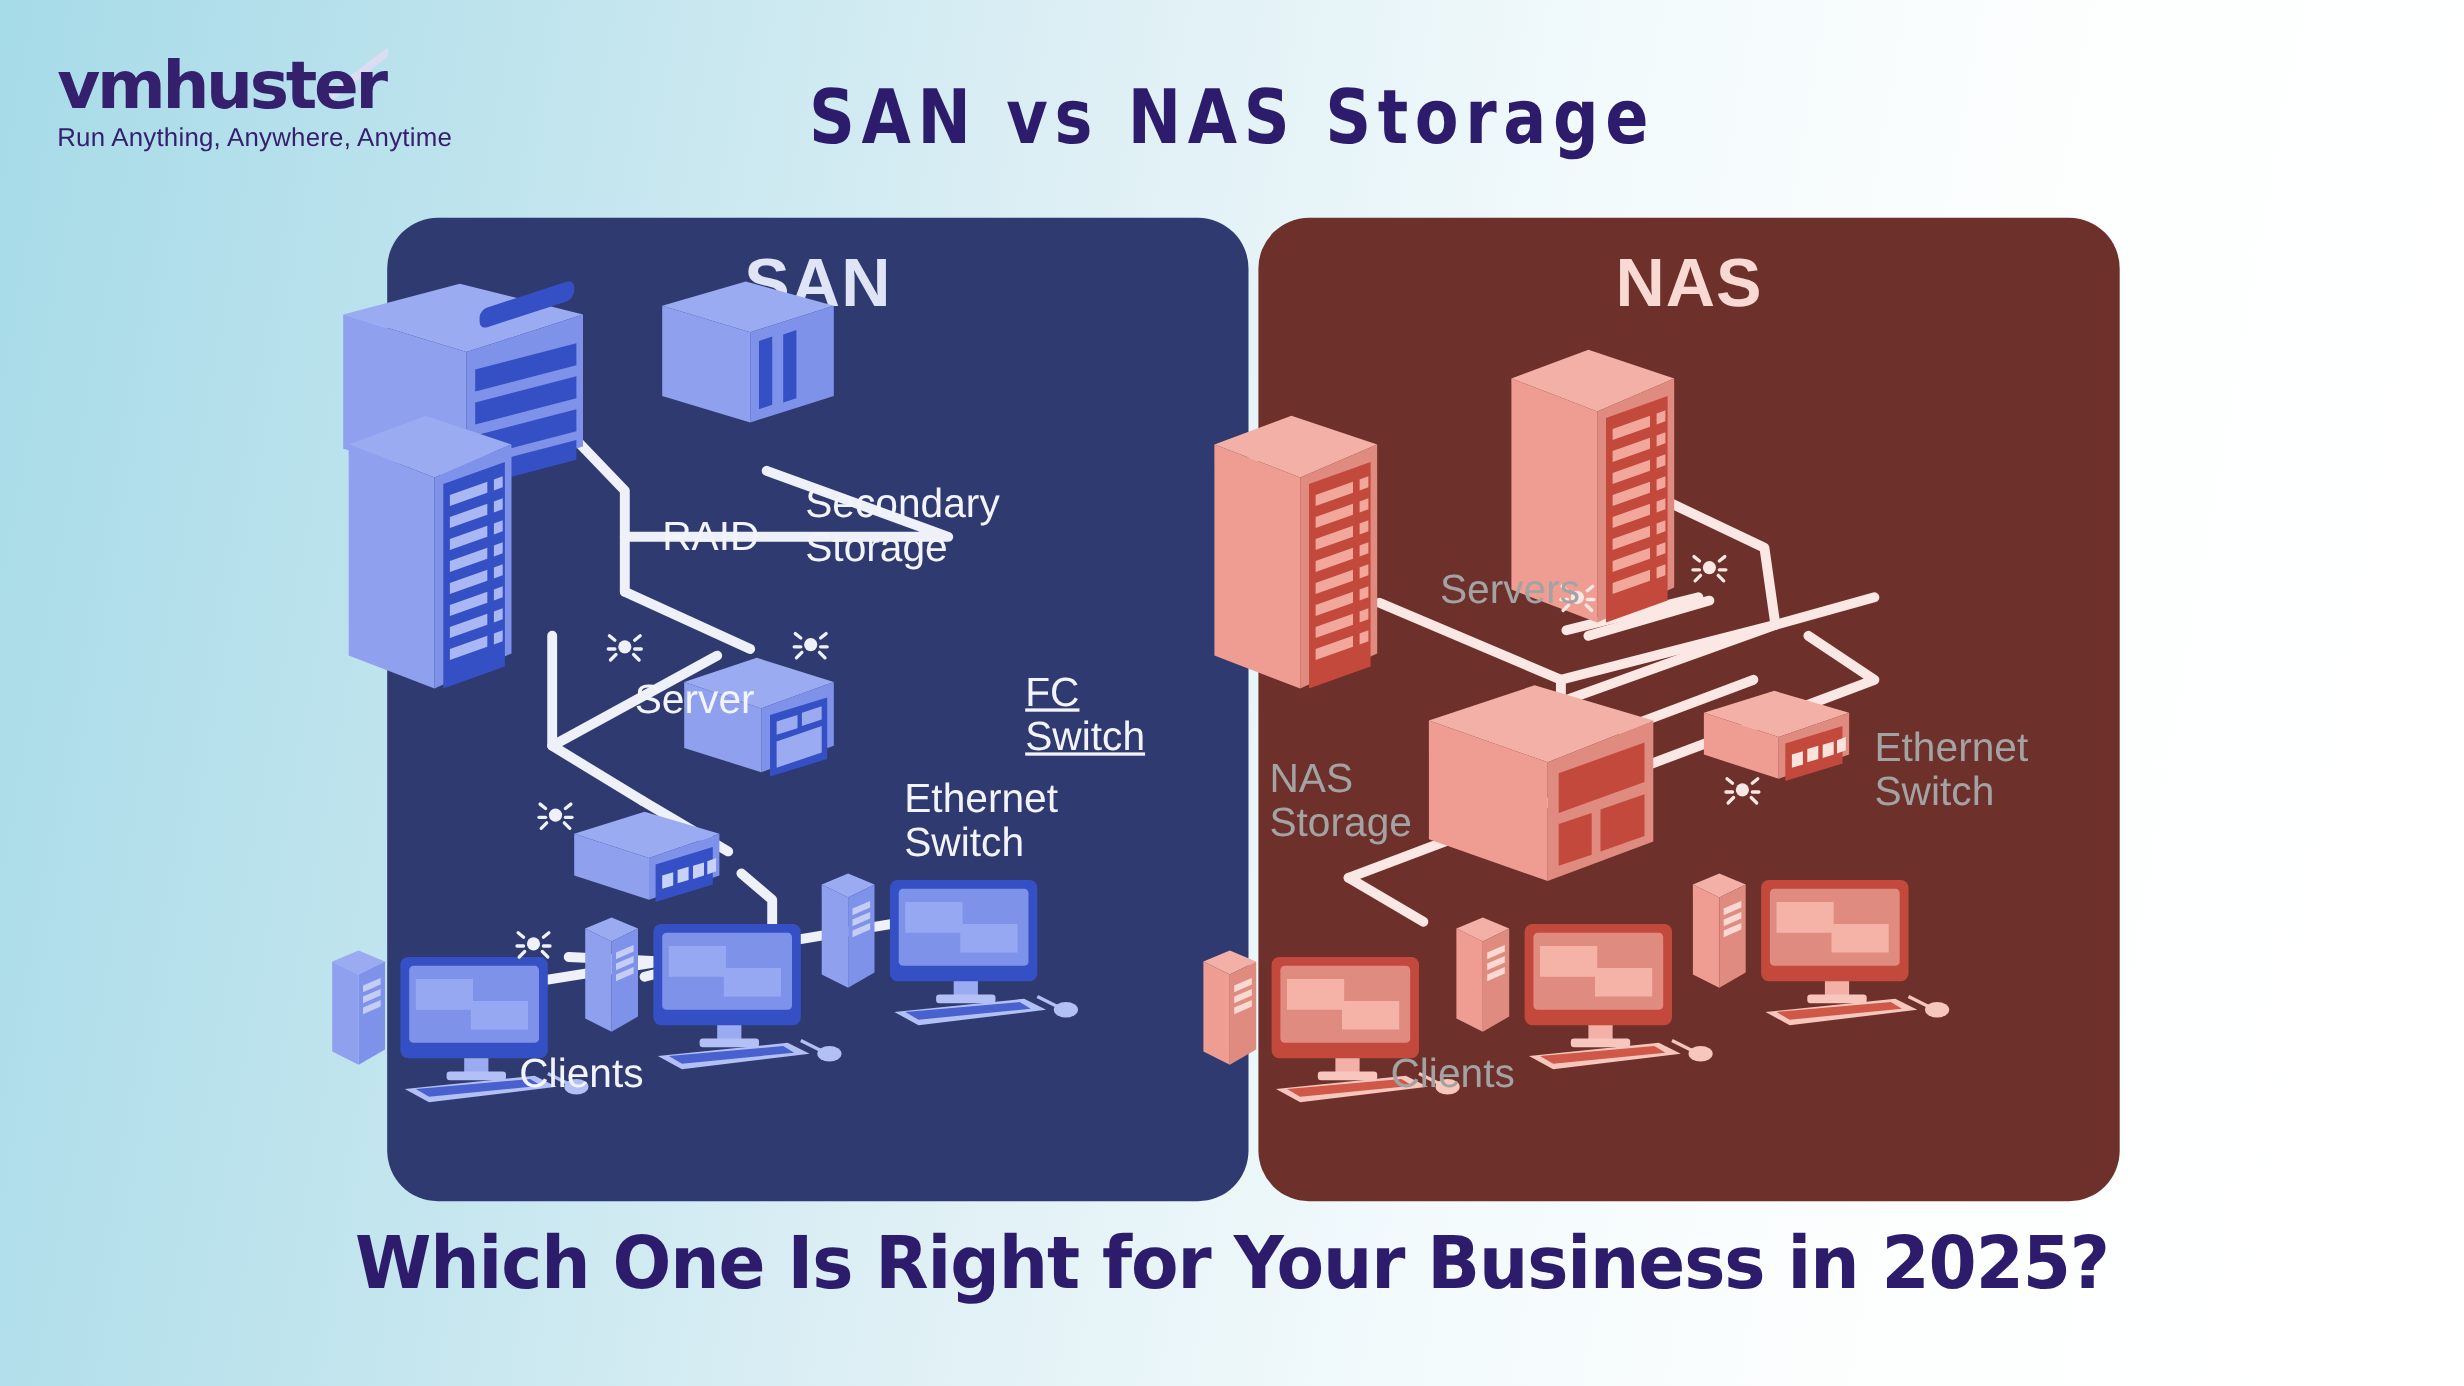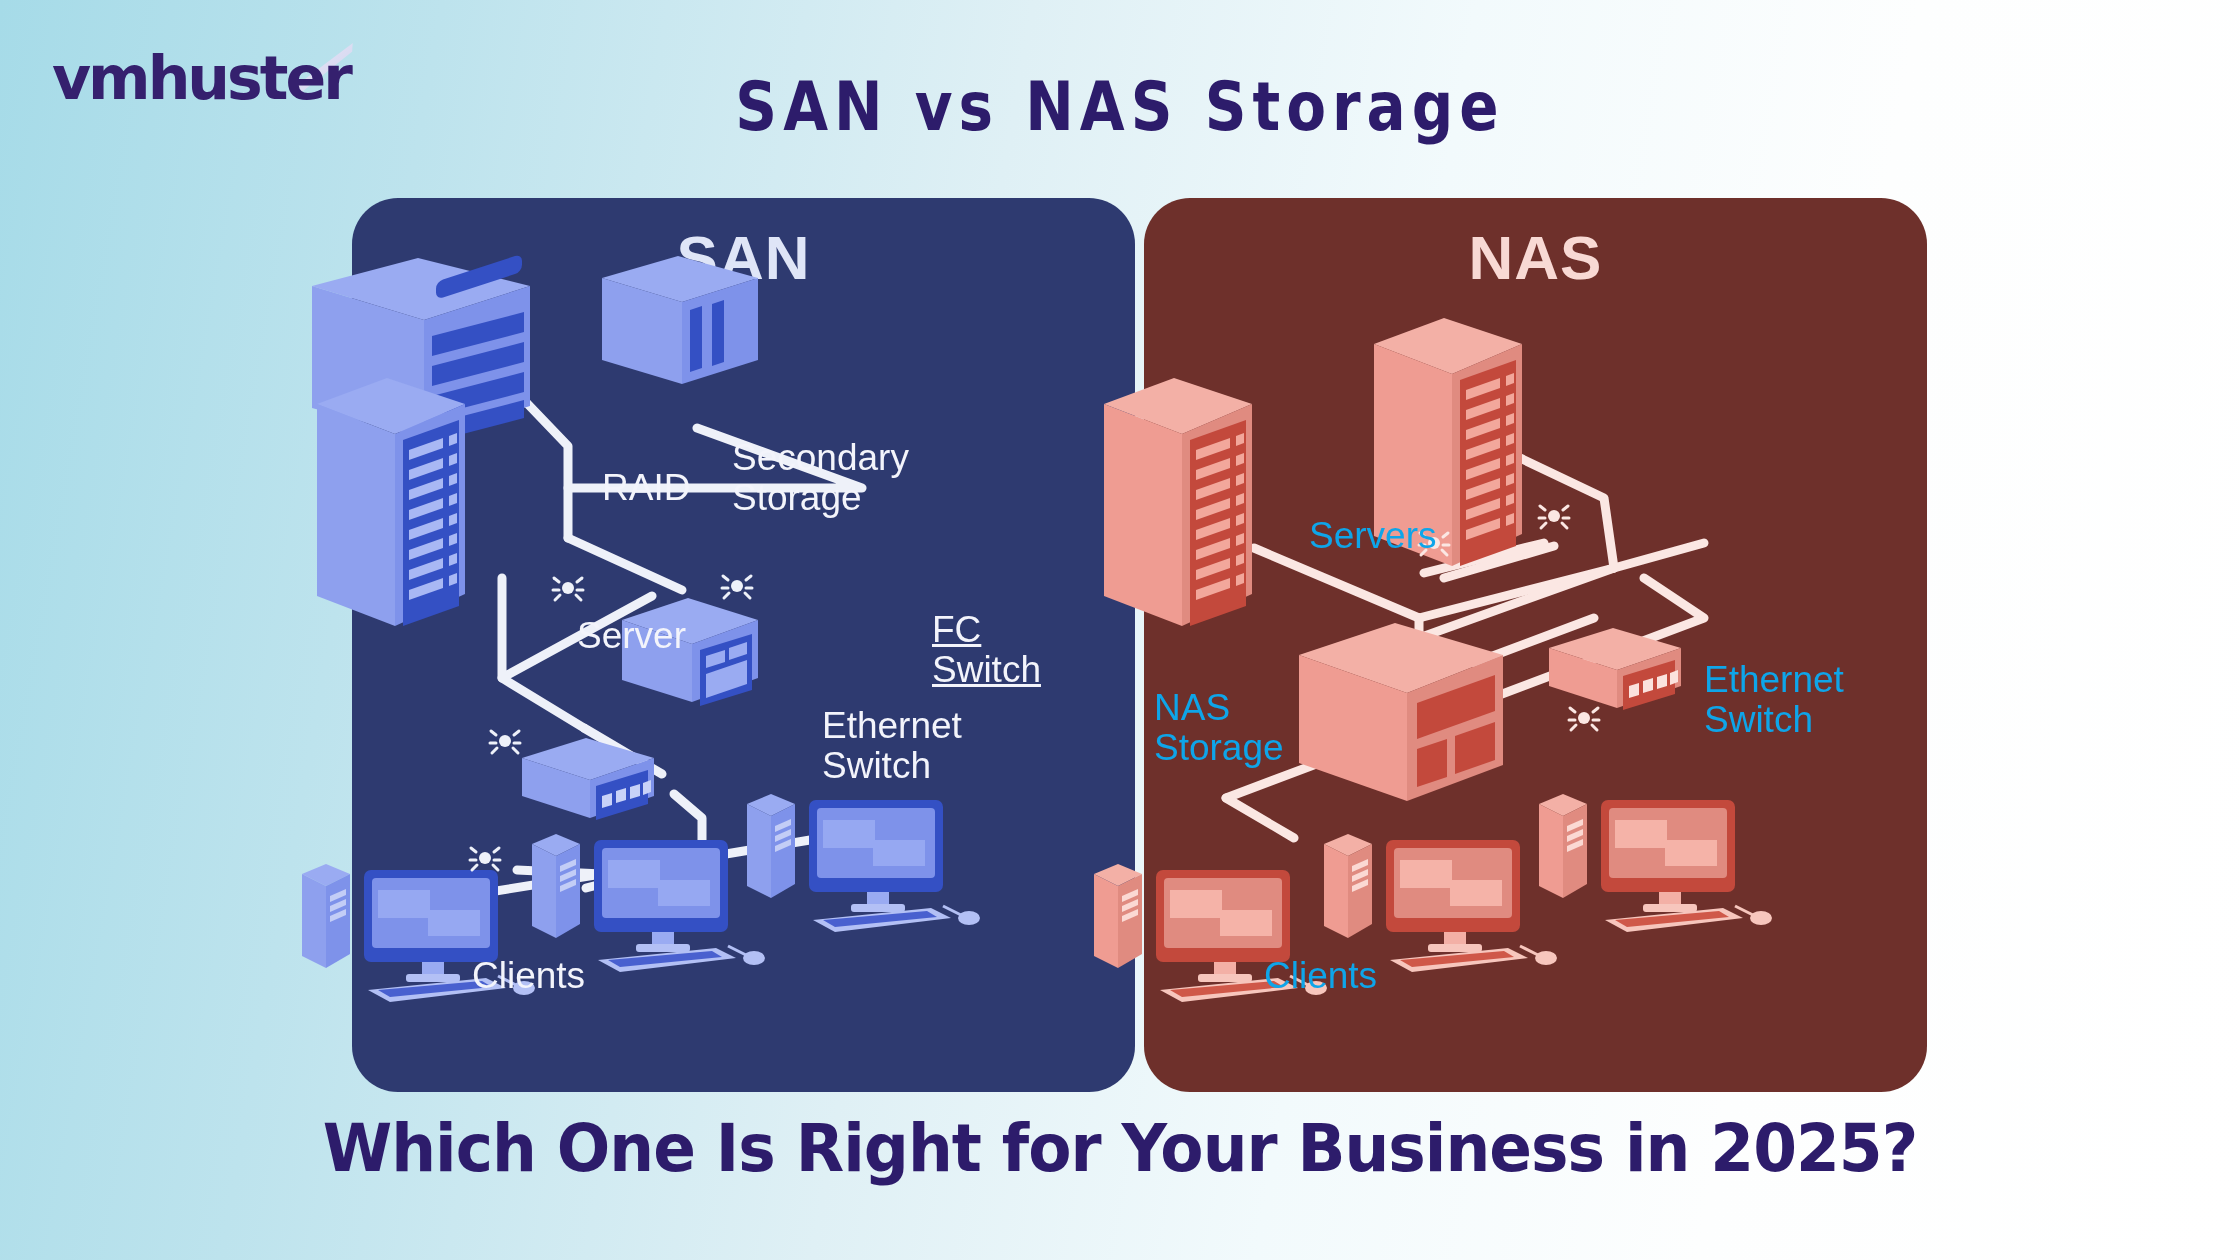--- a/index.html
+++ b/index.html
@@ -57,33 +57,34 @@
     font-weight:bold;font-size:62px;letter-spacing:1px;
   }
   .panel.san .panel-title{color:#dfe5f7;}
   .panel.nas .panel-title{color:#f8d9d4;}
 
   
   .lbl{
     position:absolute;color:#f3f4fb;font-size:37px;line-height:1.08;
     font-family:"Liberation Sans", sans-serif;white-space:pre-line;
   }
-  .nas .lbl{color:#0ea5e9;}
+  .nas .lbl{color:#a3a3a3;}
   .lbl.c{text-align:left;}
 
   svg.art{position:absolute;left:0;top:0;width:783px;height:894px;overflow:visible;}
 </style>
 </head>
 <body>
 
 <div class="stage">
 
   <div id="logo">
     <span class="swoosh"></span>
     <span class="wordmark">vmhuster</span>
+    <span class="tagline">Run Anything, Anywhere, Anytime</span>
   </div>
 
   <div id="main-title">SAN vs NAS Storage</div>
 
   <div class="panel san">
     <div class="panel-title">SAN</div>
 
     <svg class="art" viewBox="0 0 783 894">
       <defs>
         <g id="sanRaid">

